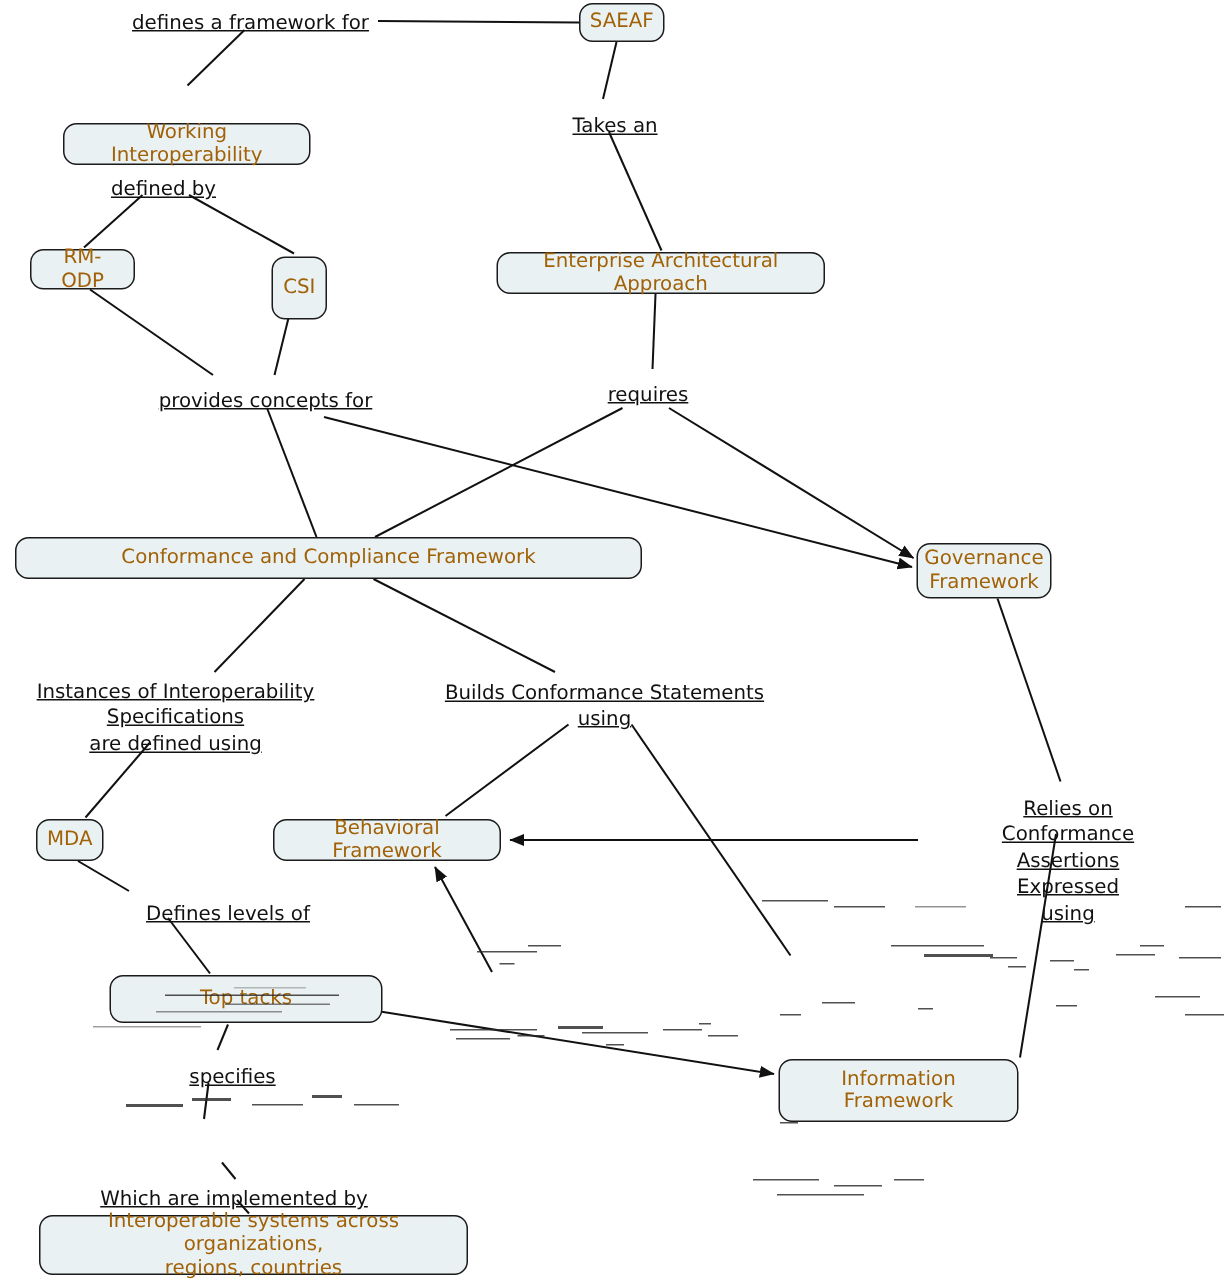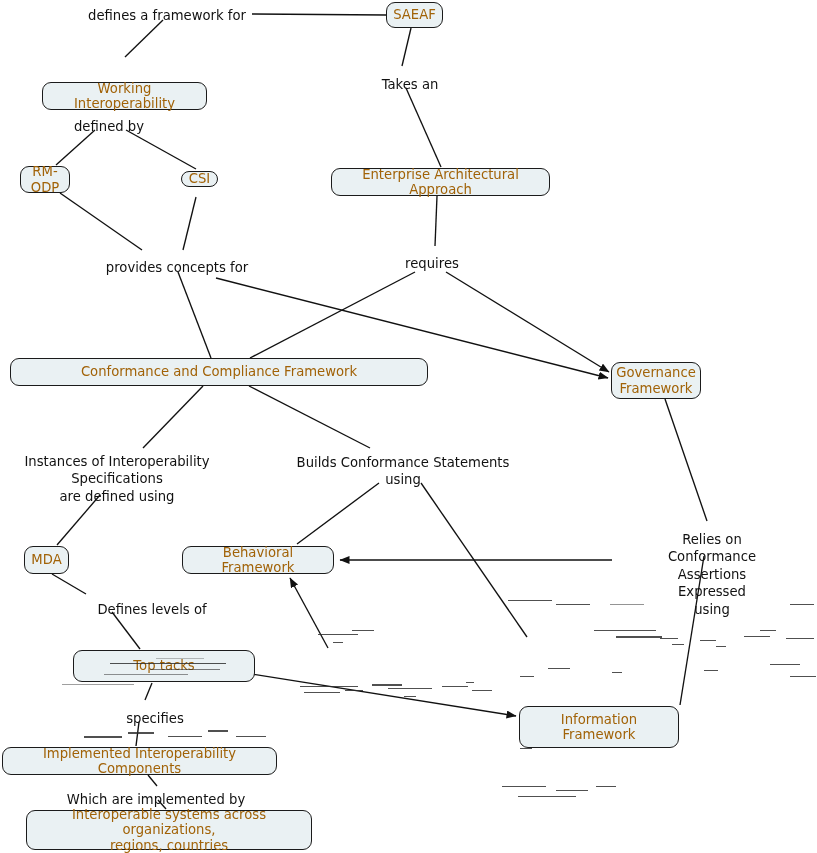--- a/index.html
+++ b/index.html
@@ -13,21 +13,21 @@
   .node{
     position:absolute;box-sizing:border-box;
     background:#eaf1f3;border:1.4px solid #1b1b1b;border-radius:9px;
     display:flex;align-items:center;justify-content:center;
     text-align:center;color:#a16207;font-size:13.2px;line-height:1.15;
     padding:2px 8px;white-space:pre-line;
   }
 
   .label{
     position:absolute;color:#111111;font-size:13.2px;line-height:1.32;
-    text-align:center;white-space:pre-line;transform:translateX(-50%);
+    text-align:center;white-space:pre-line;transform:translateX(-50%);text-decoration:underline;
   }
 
   
   .smear{position:absolute;background:#2a2a2a;opacity:.82;}
 </style>
 </head>
 <body>
 
 <div id="stage">
 
@@ -164,31 +164,30 @@
 Specifications
 are defined using</div>
   <div class="label" style="left:712px;top:531px;">Relies on Conformance Assertions
 Expressed using</div>
   <div class="label" style="left:117px;top:601px;margin-left:35px;">Defines levels of</div>
   <div class="label" style="left:155px;top:710px;">specifies</div>
   <div class="label" style="left:156px;top:791px;">Which are implemented by</div>
 
   <div class="node" style="left:386px;top:2px;width:57px;height:26px;">SAEAF</div>
   <div class="node" style="left:42px;top:58px;width:165px;height:28px;margin-top:24px;">Working Interoperability</div>
-  <div class="node" style="left:20px;top:166px;width:50px;height:27px;">RM-ODP</div>
-  <div class="node" style="left:181px;top:171px;width:37px;height:16px;">CSI</div>
+  <div class="node" style="left:20px;top:166px;width:70px;height:27px;">RM-ODP</div>
+  <div class="node" style="left:181px;top:171px;width:37px;height:42px;">CSI</div>
   <div class="node" style="left:331px;top:168px;width:219px;height:28px;">Enterprise Architectural Approach</div>
   <div class="node" style="left:10px;top:358px;width:418px;height:28px;">Conformance and Compliance Framework</div>
   <div class="node" style="left:611px;top:362px;width:90px;height:37px;">Governance
 Framework</div>
   <div class="node" style="left:24px;top:546px;width:45px;height:28px;">MDA</div>
   <div class="node" style="left:182px;top:546px;width:152px;height:28px;">Behavioral Framework</div>
   <div class="node" style="left:73px;top:650px;width:182px;height:32px;">Top                 tacks</div>
   <div class="node" style="left:519px;top:706px;width:160px;height:42px;">Information Framework</div>
-  <div class="node" style="left:2px;top:747px;width:275px;height:28px;">Implemented Interoperability Components</div>
   <div class="node" style="left:26px;top:810px;width:286px;height:40px;">Interoperable systems across organizations,
 regions, countries</div>
 
   <div>
     <div class="smear" style="left:110px;top:663px;width:116px;height:1.2px;"></div>
     <div class="smear" style="left:150px;top:669px;width:70px;height:1.4px;opacity:.6;"></div>
     <div class="smear" style="left:104px;top:674px;width:84px;height:1px;opacity:.5;"></div>
     <div class="smear" style="left:156px;top:658px;width:48px;height:1px;opacity:.3;"></div>
   </div>
 

